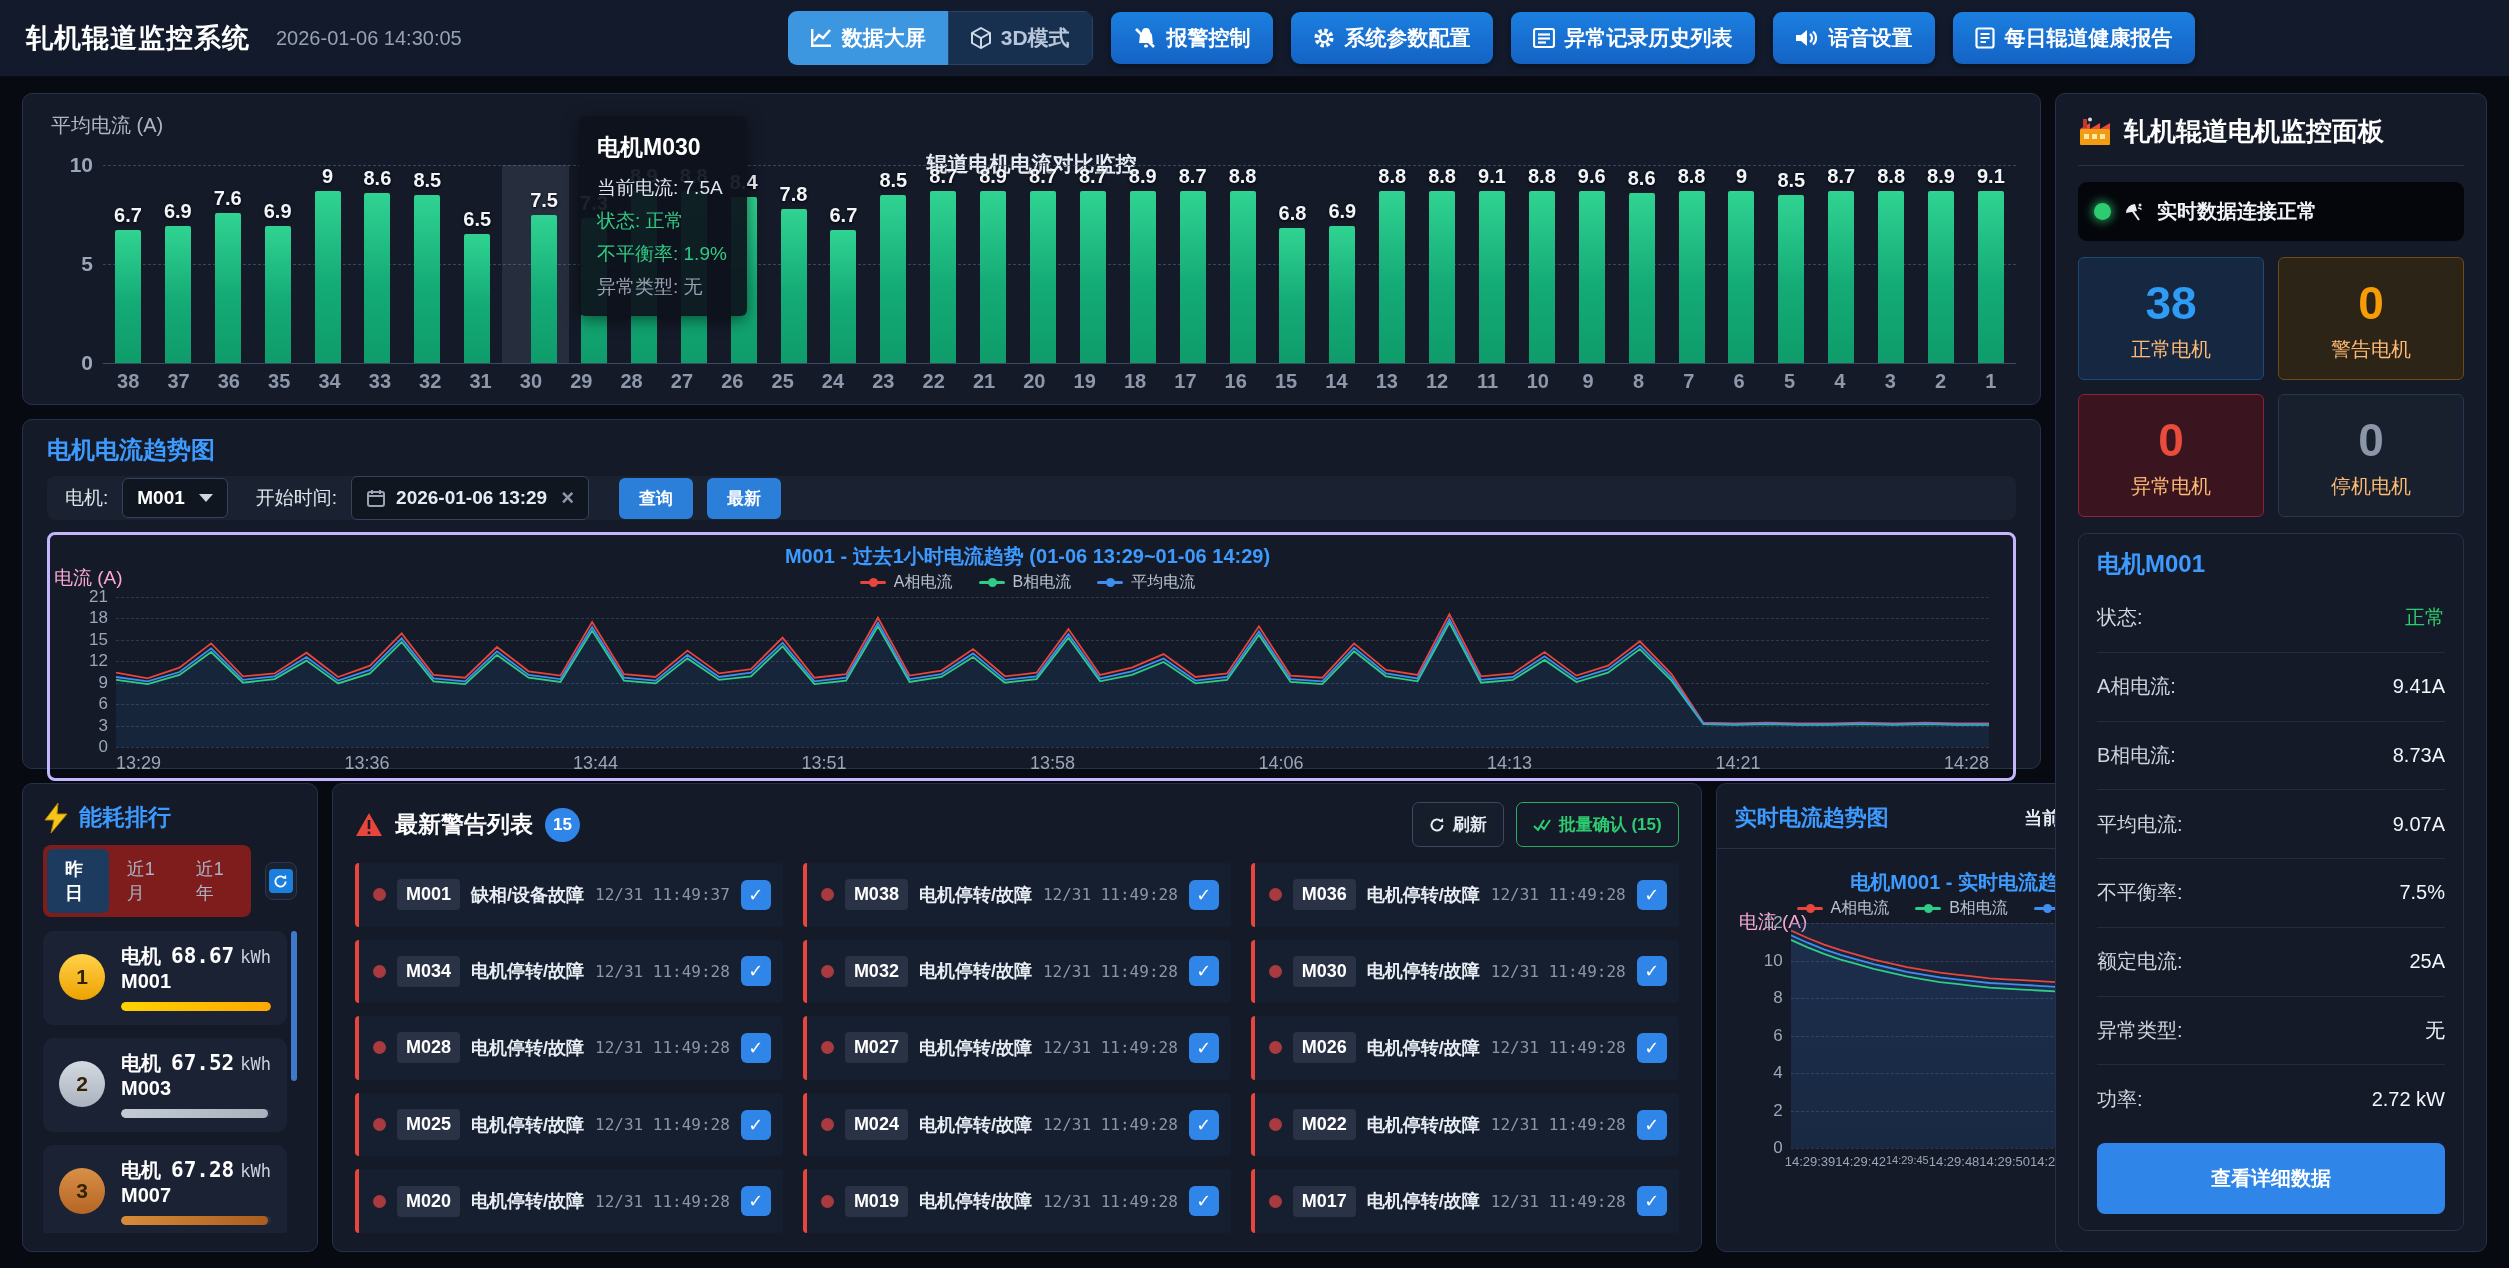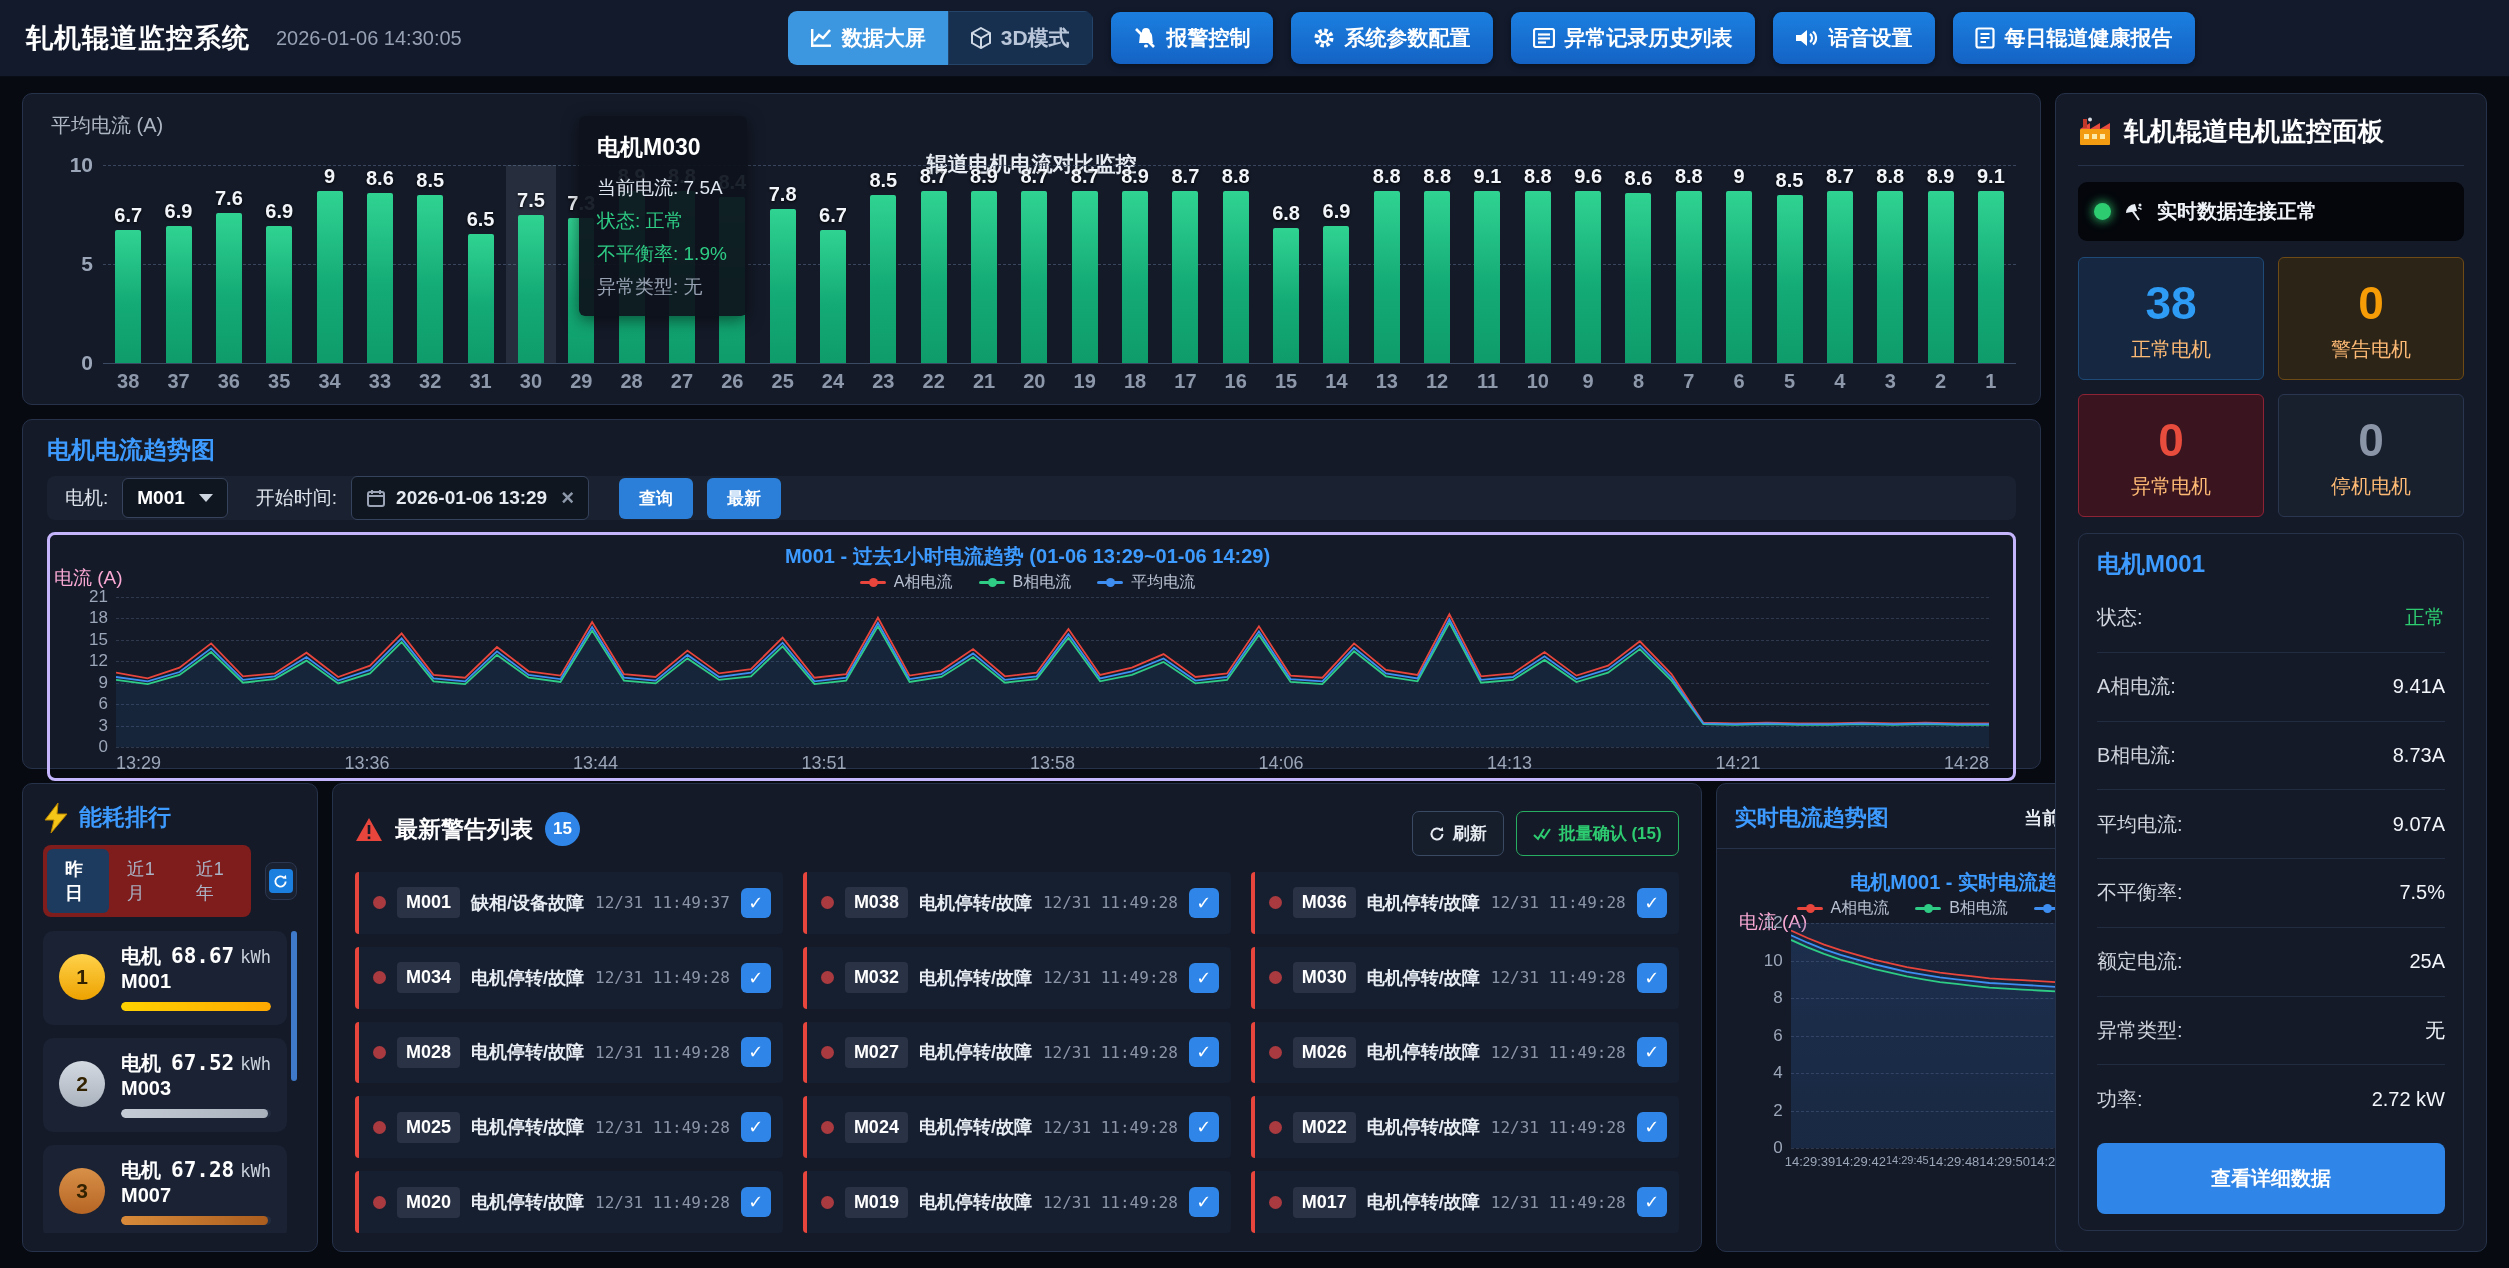--- a/index.html
+++ b/index.html
@@ -25,21 +25,21 @@
 
   
   .bar-panel { height:312px; padding:18px 24px 10px 24px; }
   .bp-title { position:absolute; top:56px; left:0; right:0; text-align:center; font-size:21px; font-weight:bold; color:#e8edf4; }
   .bp-ylabel { font-size:20px; color:#aeb6c4; margin-left:4px; }
   .bc-wrap { position:relative; height:198px; margin-top:26px; margin-left:56px; }
   .bc-grid { position:absolute; left:0; right:0; border-top:1px dashed #45546e; opacity:.75; }
   .bc-tick { position:absolute; right:calc(100% + 10px); transform:translateY(-50%); font-size:21px; font-weight:bold; color:#9ba6b8; }
   .bc-bars { position:absolute; inset:0; display:flex; }
   .bc-slot { flex:1; display:flex; flex-direction:column; justify-content:flex-end; align-items:center; position:relative; }
-  .bc-slot.hovered { background:rgba(160,180,205,.13); }
+  .bc-slot.hovered { background:rgba(160,180,205,.13);padding-left:17px; }
   .bc-val { font-size:20px; font-weight:bold; color:#f2f5fa; text-shadow:0 1px 3px #000; margin-bottom:3px; }
   .bc-bar { width:26px; border-radius:2px 2px 0 0; background:linear-gradient(180deg,#30d392 0%,#14ab76 55%,#0e9c6a 100%); }
   .bc-xlabels { display:flex; margin-left:56px; border-top:1px solid #3a4a63; padding-top:6px; }
   .bc-xlabels span { flex:1; text-align:center; font-size:20px; font-weight:bold; color:#8d98ab; }
   .bar-tooltip { position:absolute; left:556px; top:22px; width:168px; background:rgba(13,18,28,.93); border-radius:6px; padding:16px 18px; z-index:5; box-shadow:0 4px 16px rgba(0,0,0,.5); }
   .bar-tooltip .tt-title { font-size:23px; font-weight:bold; color:#fff; margin-bottom:12px; }
   .bar-tooltip .tt-row { font-size:19px; color:#dfe5ee; margin-top:7px; }
   .bar-tooltip .tt-row.green { color:#2ecc85; }
   .bar-tooltip .tt-row.gray { color:#97a1b2; }
 
@@ -91,21 +91,21 @@
   .ep-val { font-size:21px; font-weight:bold; color:#fff; font-family:"DejaVu Sans Mono",monospace; }
   .ep-val small { font-size:17px; color:#c9d1dc; font-weight:normal; margin-left:6px; }
   .ep-track { margin-top:9px; height:9px; background:#242e42; border-radius:5px; overflow:hidden; }
   .ep-fill { height:100%; border-radius:5px; }
 
   
   .alerts-panel { flex:1; padding:18px 22px; display:flex; flex-direction:column; }
   .ap-head { display:flex; align-items:center; gap:12px; }
   .ap-title { font-size:23px; font-weight:bold; color:#fff; }
   .ap-badge { background:#2f86e8; color:#fff; font-size:17px; font-weight:bold; min-width:34px; height:34px; border-radius:17px; display:flex; align-items:center; justify-content:center; padding:0 8px; }
-  .ap-actions { margin-left:auto; display:flex; gap:12px;margin-top:9px; }
+  .ap-actions { margin-left:auto; display:flex; gap:12px; }
   .btn-dark { display:flex; align-items:center; gap:8px; background:#161d2b; border:1px solid #3a4a63; color:#e7ecf3; font-size:17px; font-weight:bold; border-radius:7px; padding:10px 16px; cursor:pointer; }
   .btn-green { display:flex; align-items:center; gap:8px; background:transparent; border:1px solid #27ae60; color:#2ecc71; font-size:17px; font-weight:bold; border-radius:7px; padding:10px 16px; cursor:pointer; }
   .ap-grid { margin-top:16px; flex:1; display:grid; grid-template-columns:1fr 1fr 1fr; gap:13px 20px; }
   .ap-cell { background:#161f30; border-left:4px solid #e8453c; border-radius:4px; display:flex; align-items:center; gap:11px; padding:0 12px 0 14px; }
   .ap-dot { width:13px; height:13px; border-radius:50%; background:#a93a3f; flex:0 0 13px; }
   .ap-tag { background:#2a3245; border-radius:4px; color:#fff; font-weight:bold; font-size:18px; padding:5px 9px; }
   .ap-text { font-size:18px; font-weight:bold; color:#e8edf4; white-space:nowrap; }
   .ap-time { margin-left:auto; font-size:16px; color:#8b95a8; font-family:"DejaVu Sans Mono",monospace; white-space:nowrap; }
   .ap-check { width:30px; height:30px; background:#2f86e8; border-radius:6px; color:#fff; display:flex; align-items:center; justify-content:center; font-size:18px; cursor:pointer; flex:0 0 30px; }
 

